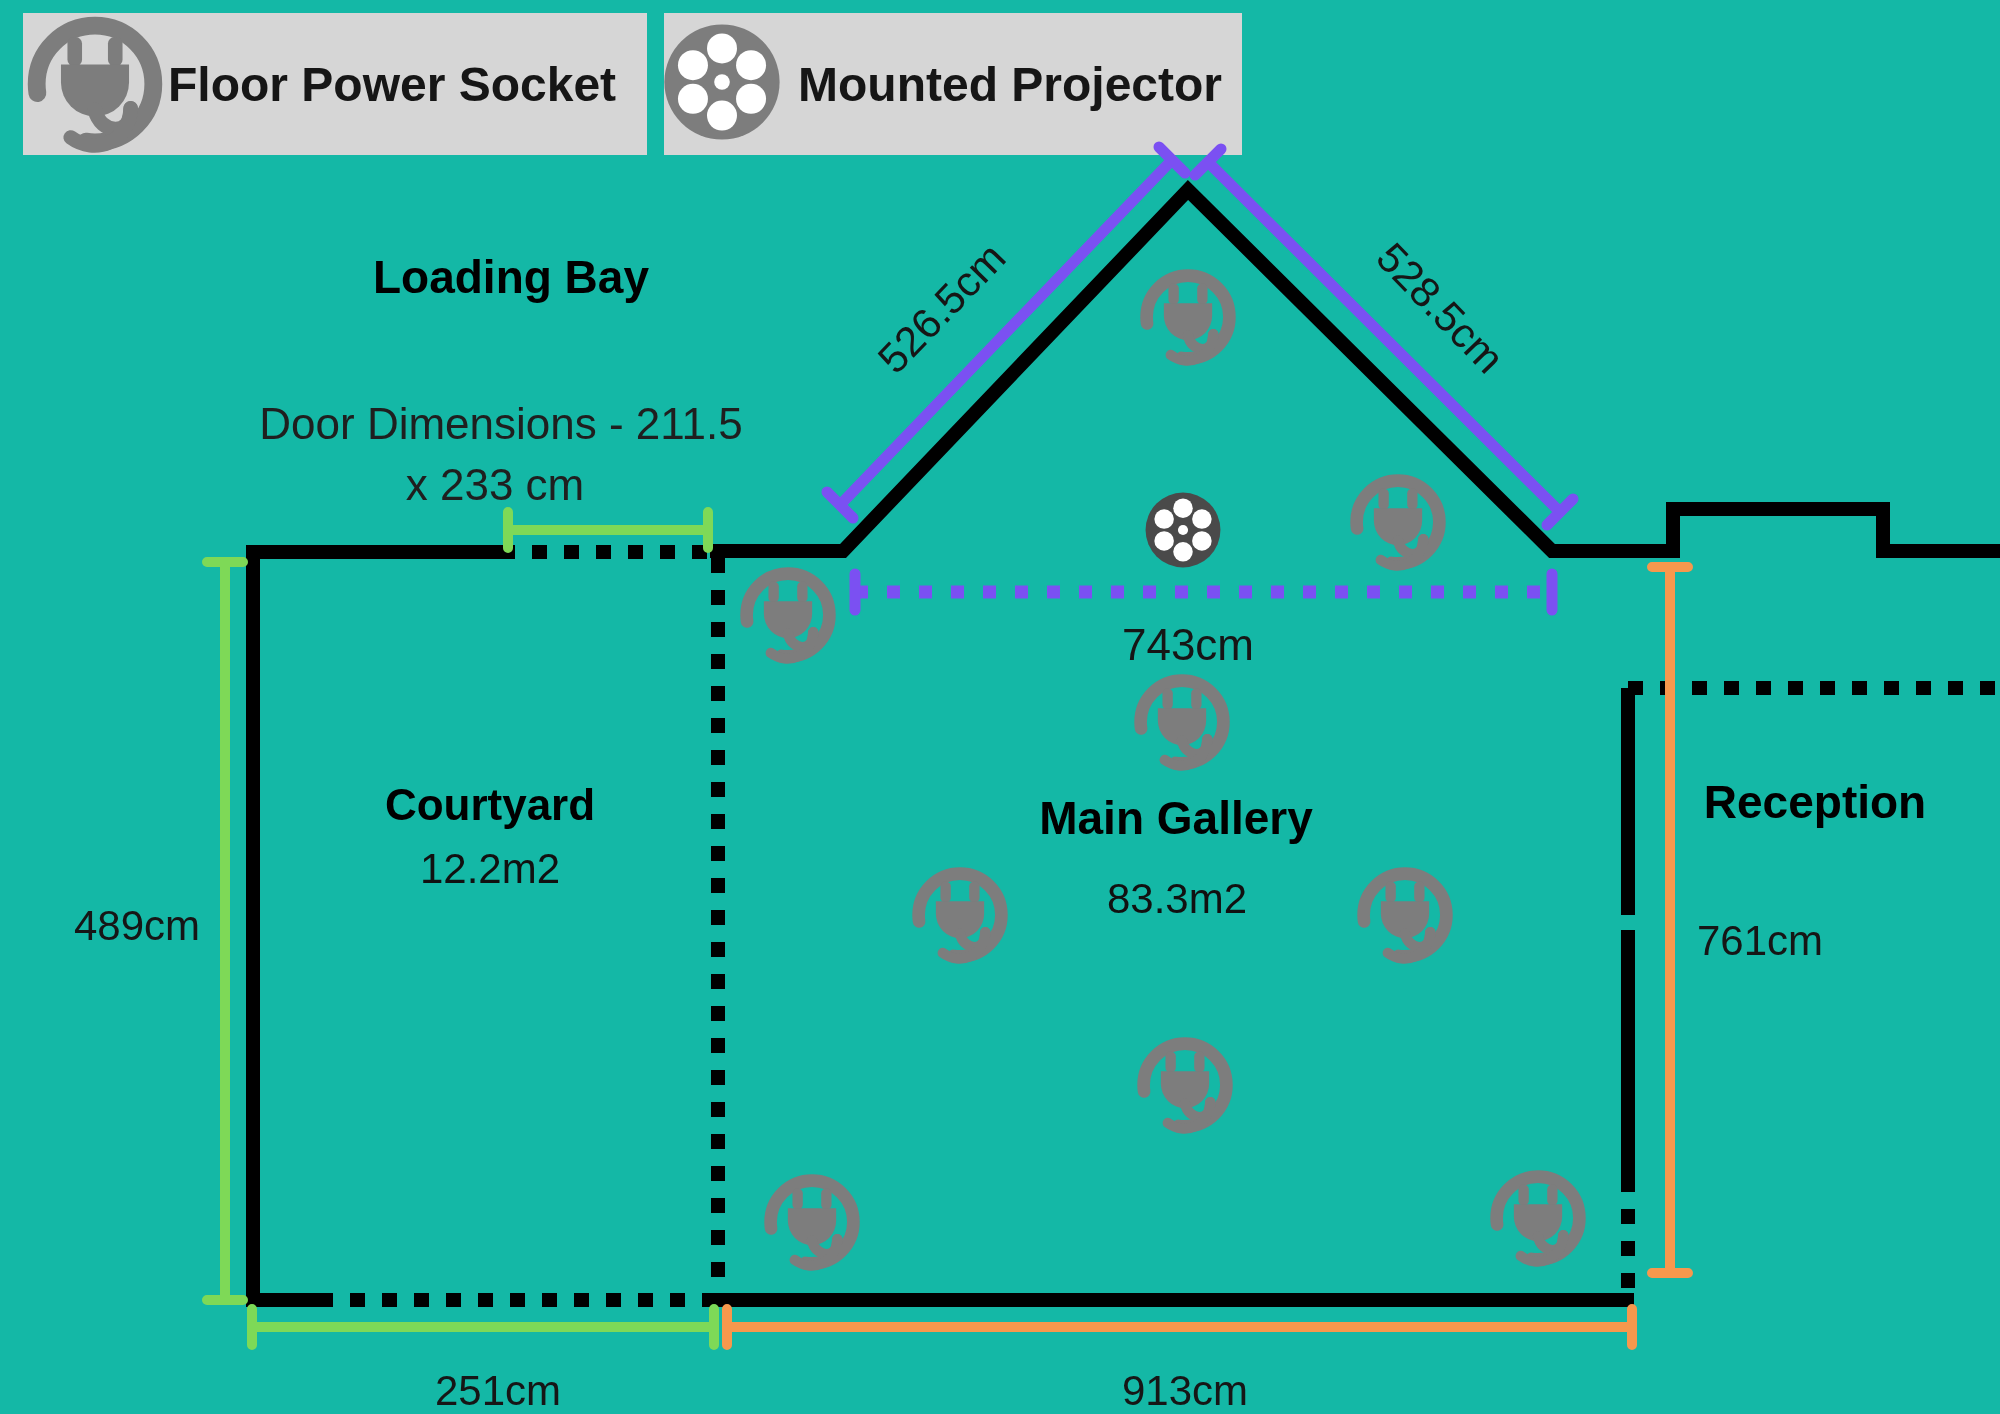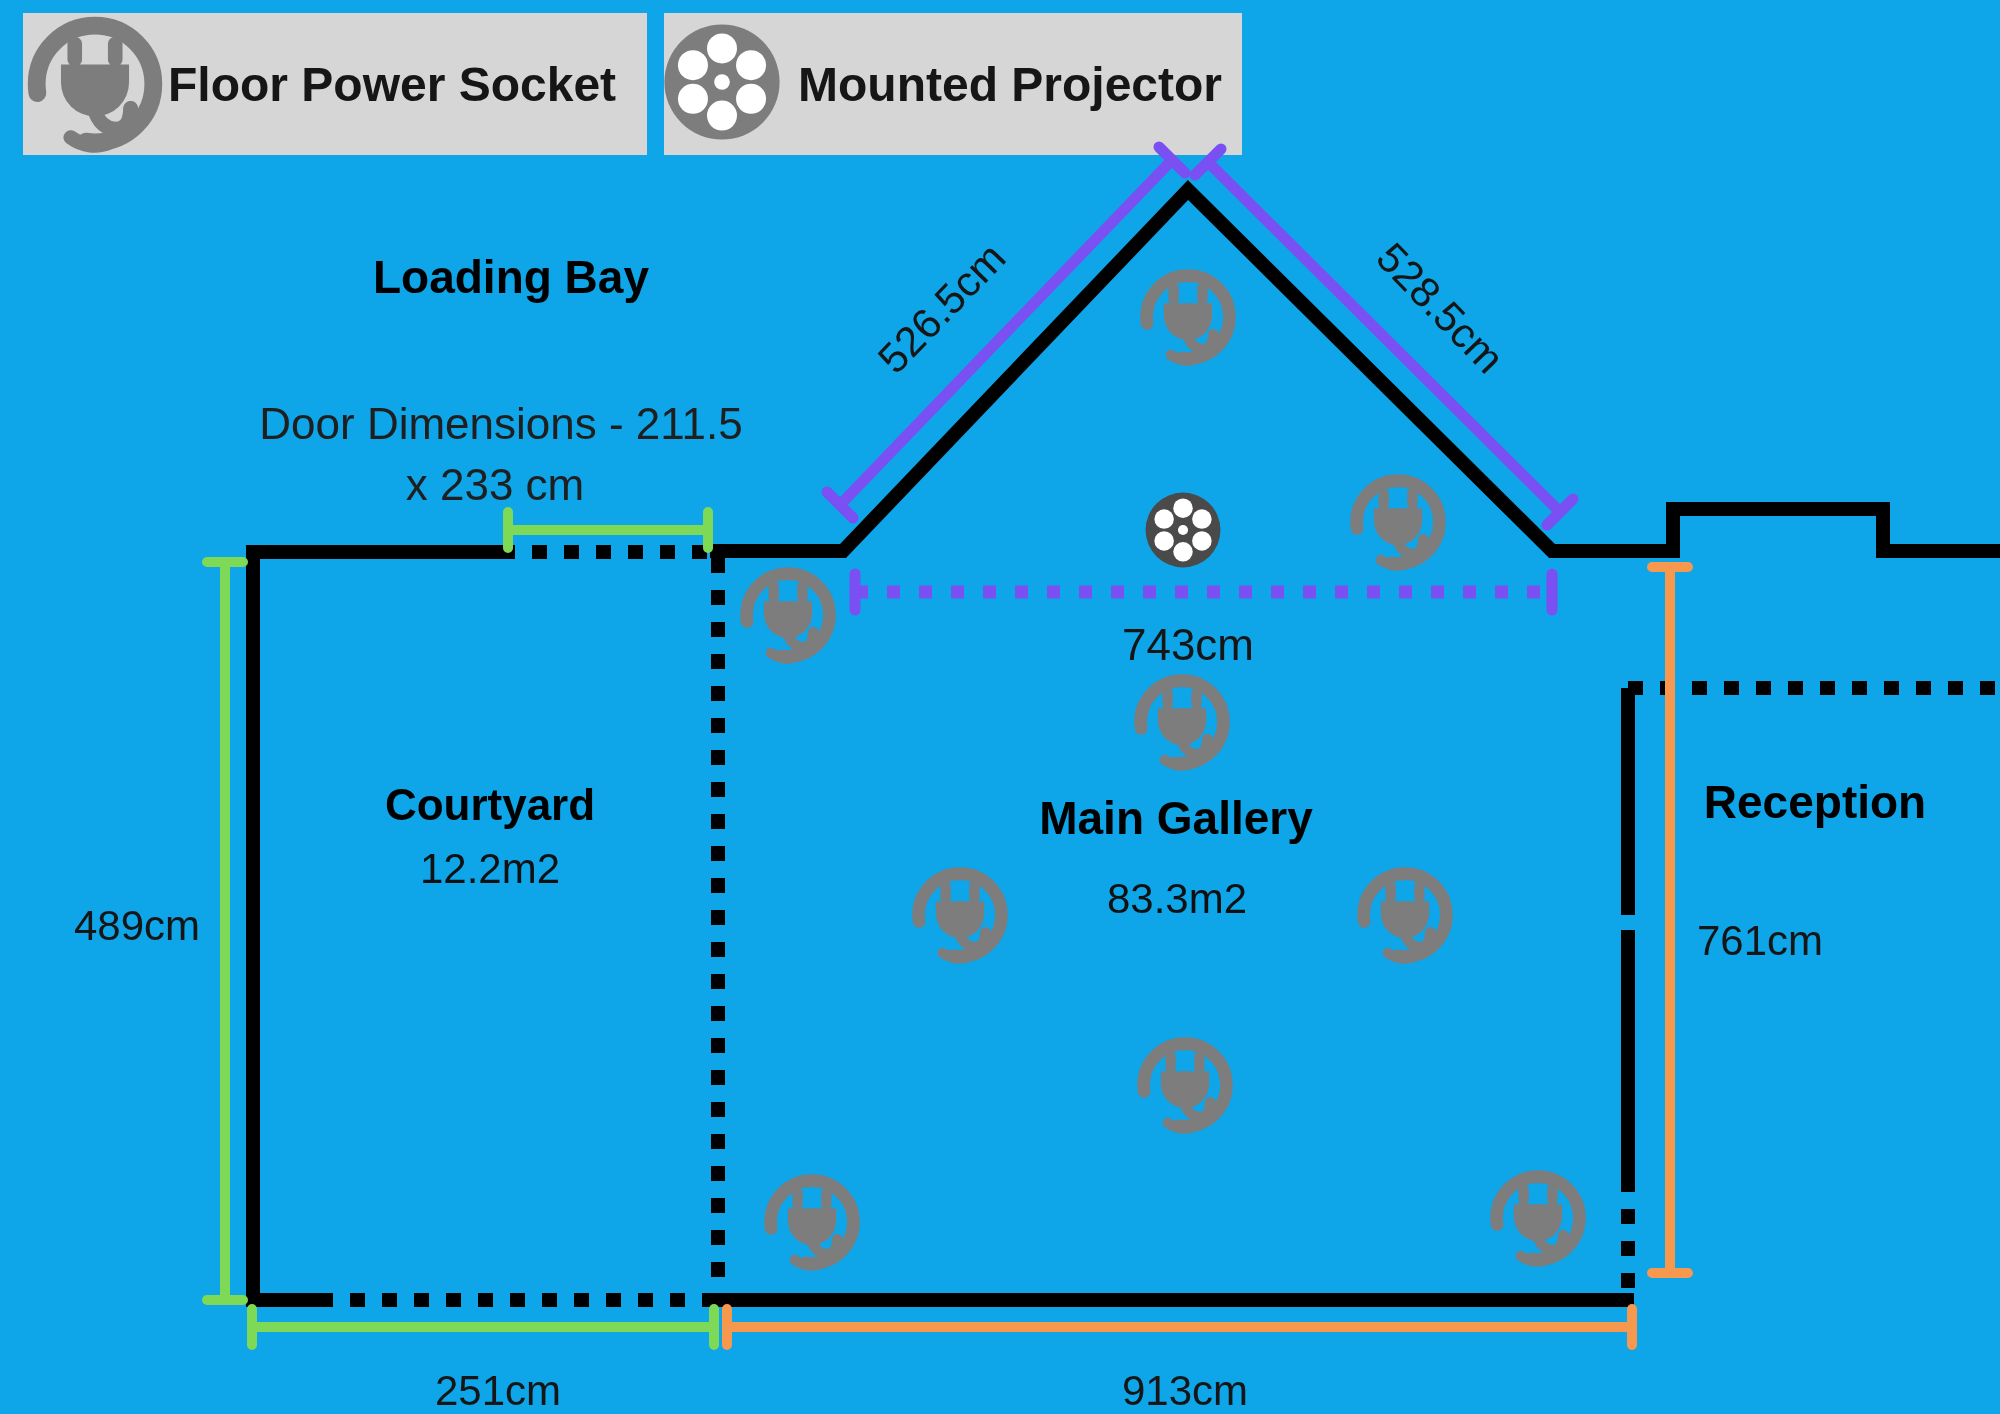--- a/index.html
+++ b/index.html
@@ -1,17 +1,17 @@
 <!DOCTYPE html>
 <html style="--wall: #000000; --green: #7ed957; --orange: #f6984d; --purple: #7b50f2; --legendbg: #d6d6d6; --icongray: #7d7d7d;"><head>
 <meta charset="utf-8">
 <style>
   html,body{margin:0;padding:0;background:#ffffff;}
   body{font-family:"Liberation Sans",sans-serif;}
-  .stage{position:relative;width:2000px;height:1414px;background:#0ea5e9;overflow:hidden;}
+  .stage{position:relative;width:2000px;height:1414px;background:#14b8a6;overflow:hidden;}
   svg{display:block;}
   svg text{font-family:"Liberation Sans",sans-serif;}
   .wall{stroke:var(--wall);stroke-width:14;fill:none;}
   .wall-dotted{stroke:var(--wall);stroke-width:14;fill:none;stroke-dasharray:15 17;}
   .dim-green{stroke:var(--green);stroke-width:10;stroke-linecap:round;fill:none;}
   .dim-orange{stroke:var(--orange);stroke-width:10;stroke-linecap:round;fill:none;}
   .dim-purple{stroke:var(--purple);stroke-width:11;stroke-linecap:round;fill:none;}
   .dim-purple-dotted{stroke:var(--purple);stroke-width:13;stroke-linecap:butt;fill:none;stroke-dasharray:13 19;}
   .lbl{fill:#111111;font-size:42px;}
   .lbl-dim{fill:#161616;font-size:42px;}

